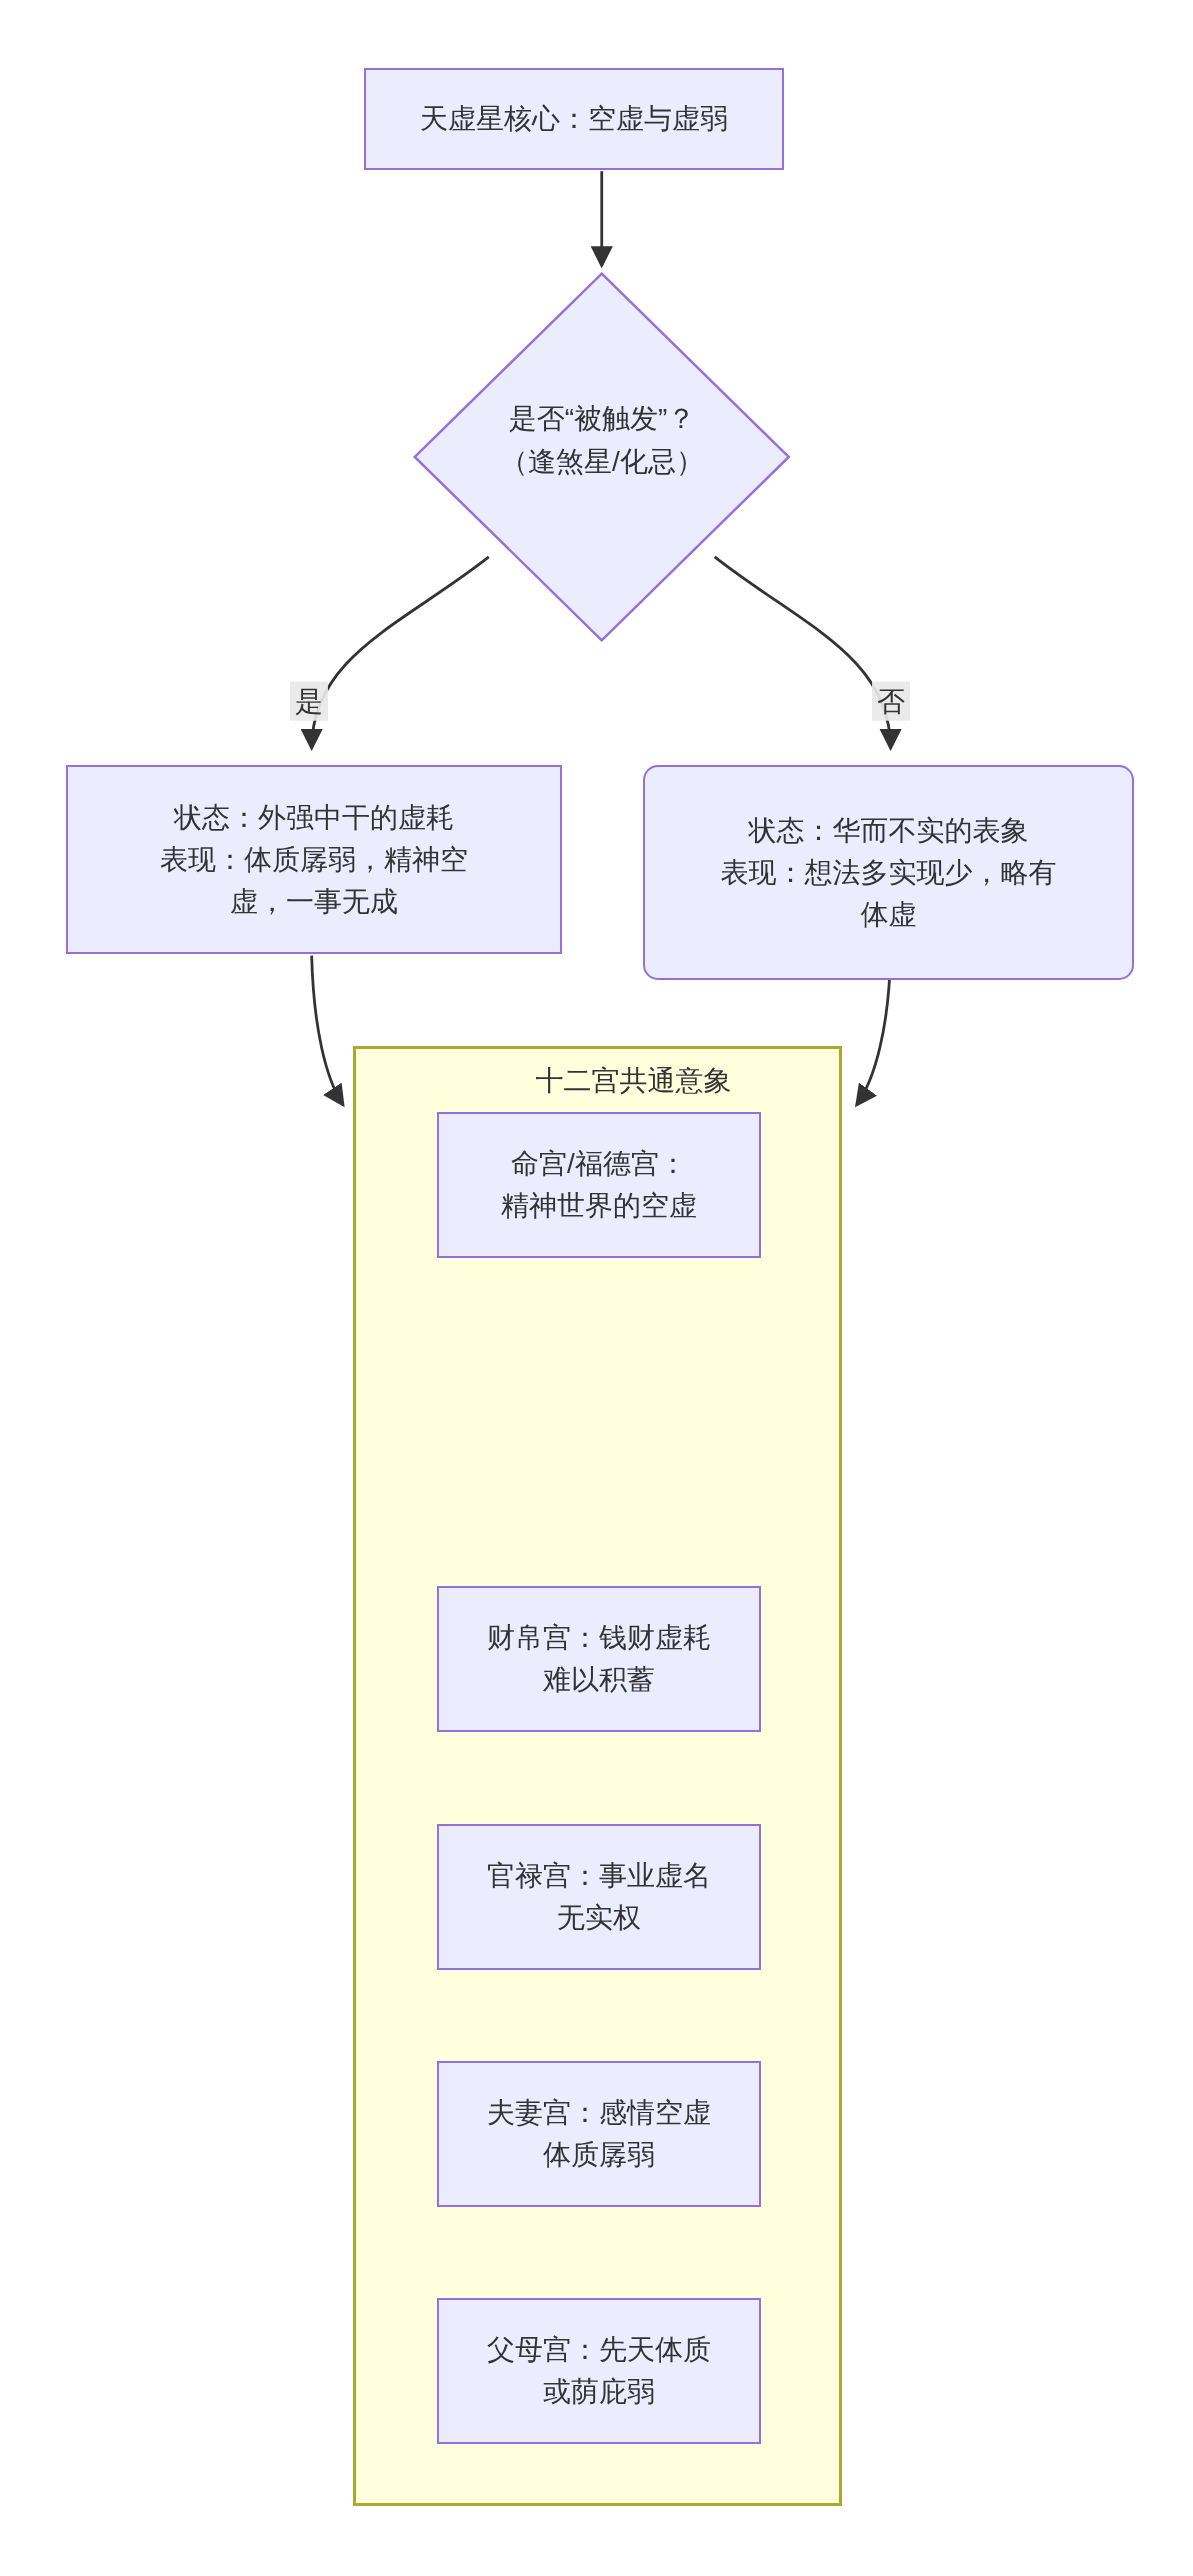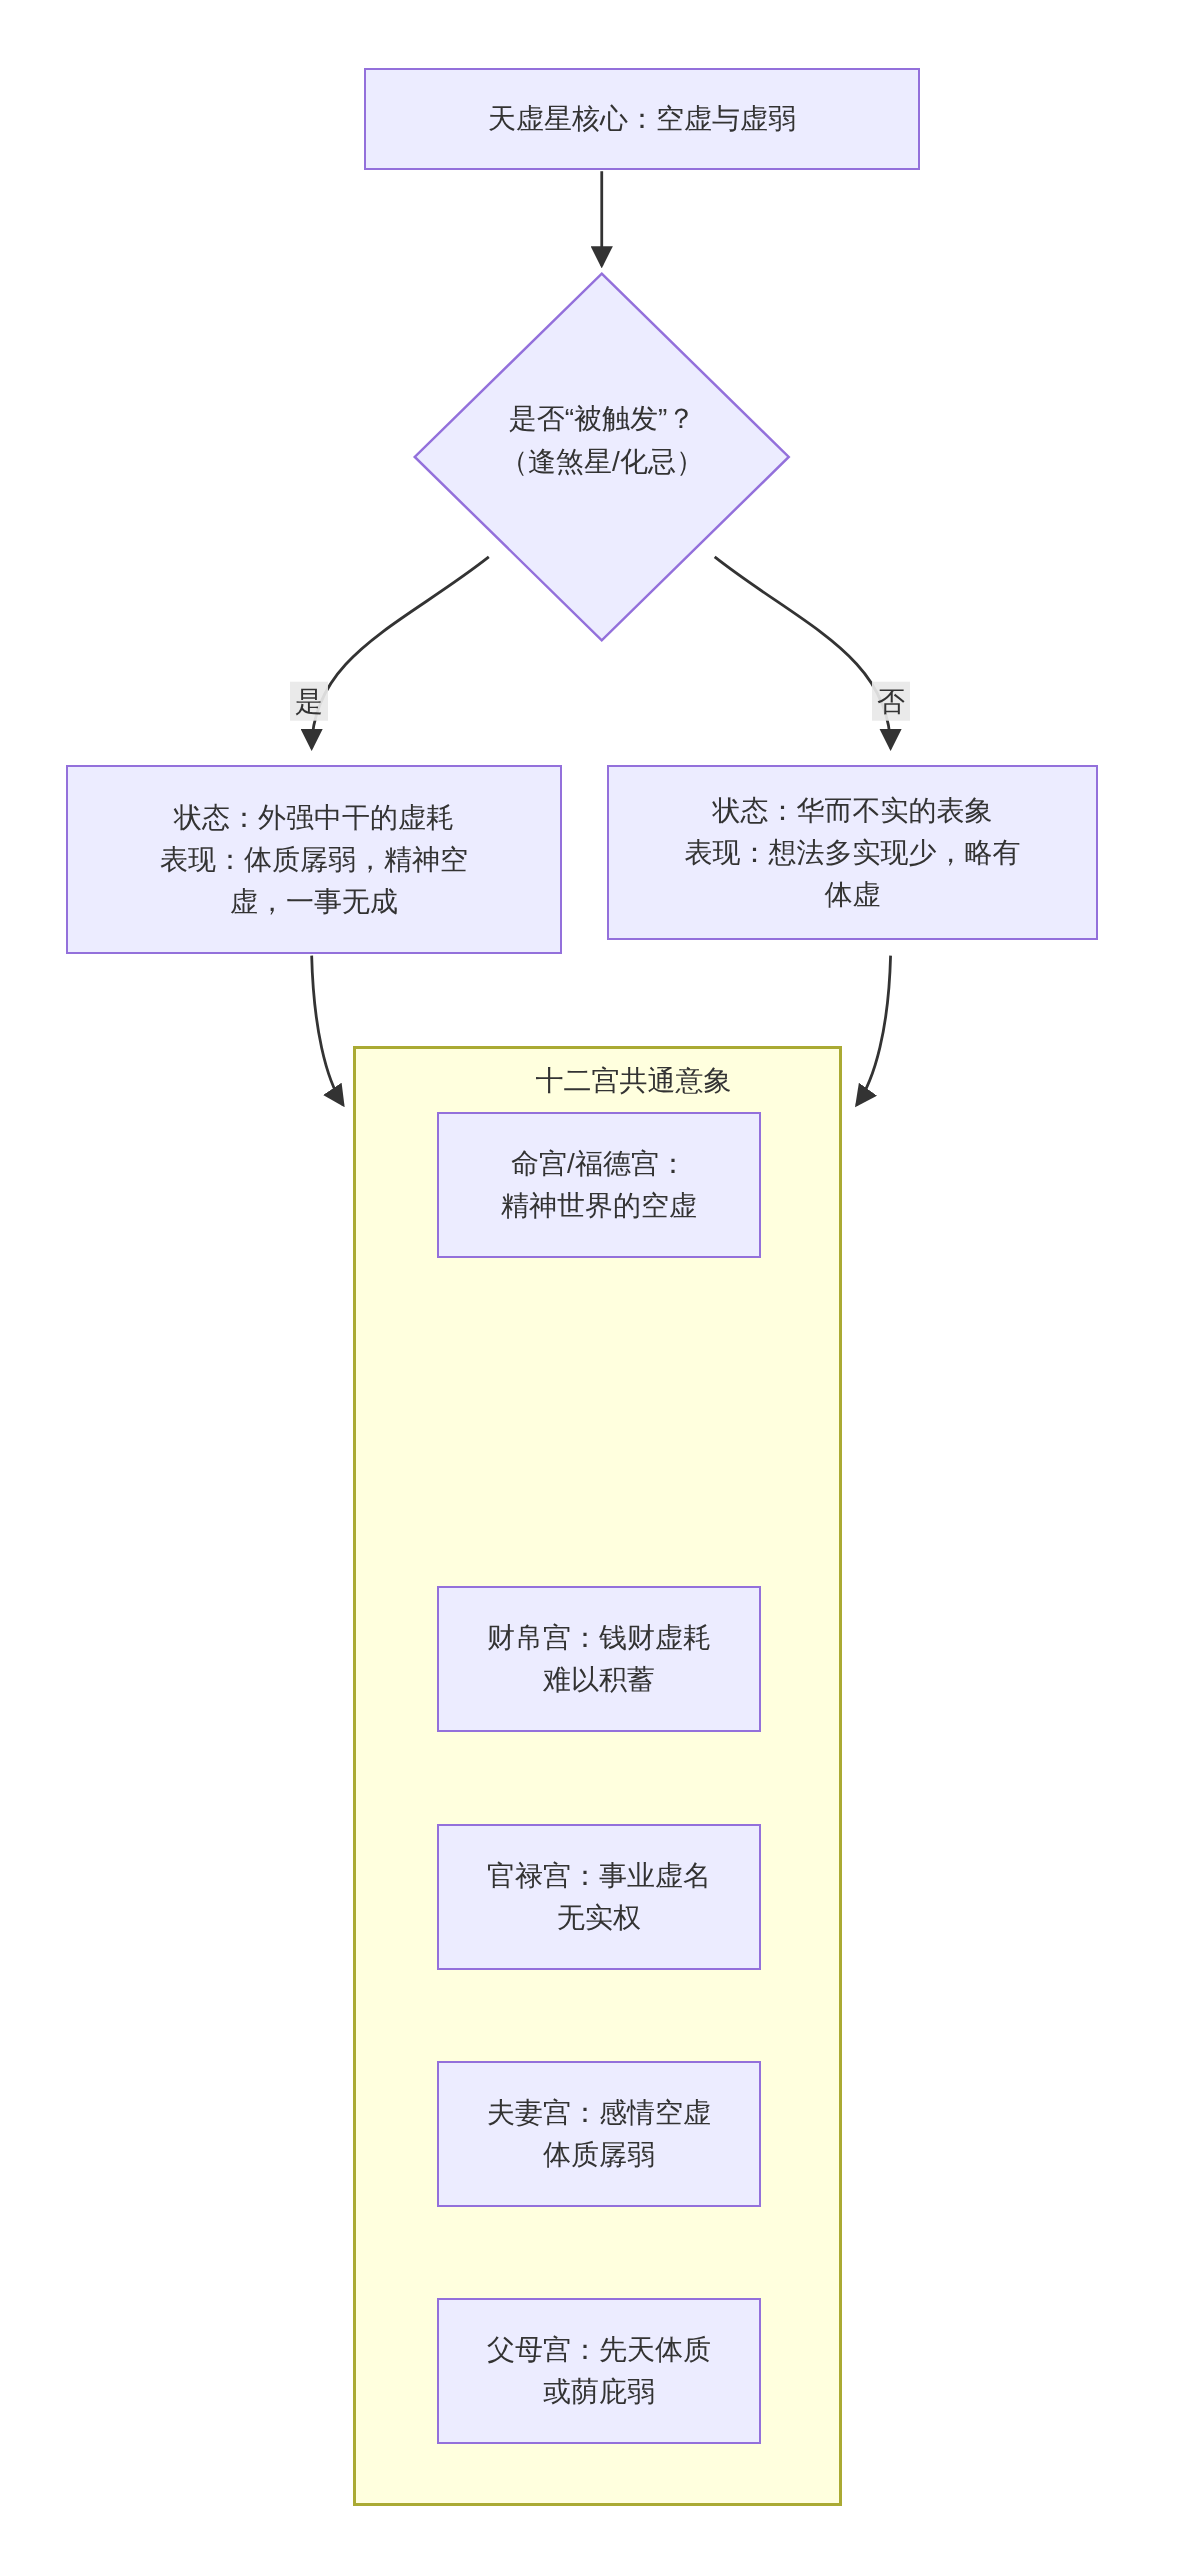--- a/index.html
+++ b/index.html
@@ -58,23 +58,23 @@
     text-align: center;
     z-index: 3;
   }
   .node .node-text {
     white-space: pre-line;
     font-size: 28px;
     line-height: 1.5;
     color: #333333;
     padding: 0 6.2px;
   }
-  .node-root  { left: 364px;  top: 68px;  width: 556px; height: 102px; }
+  .node-root  { left: 364px;  top: 68px;  width: 420px; height: 102px; }
   .node-yes   { left: 66px;  top: 765px; width: 496px; height: 189px; }
-  .node-no    { left: 607px; top: 765px; width: 491px; height: 175px; }
+  .node-no    { left: 643px; top: 765px; width: 491px; height: 215px; border-radius: 15px; }
 
   .palace-box {
     position: absolute;
     left: 437px;
     width: 324px; height: 146px;
     background: #ECECFF;
     border: 2.5px solid #9370DB;
     box-sizing: border-box;
     display: flex;
     align-items: center;

